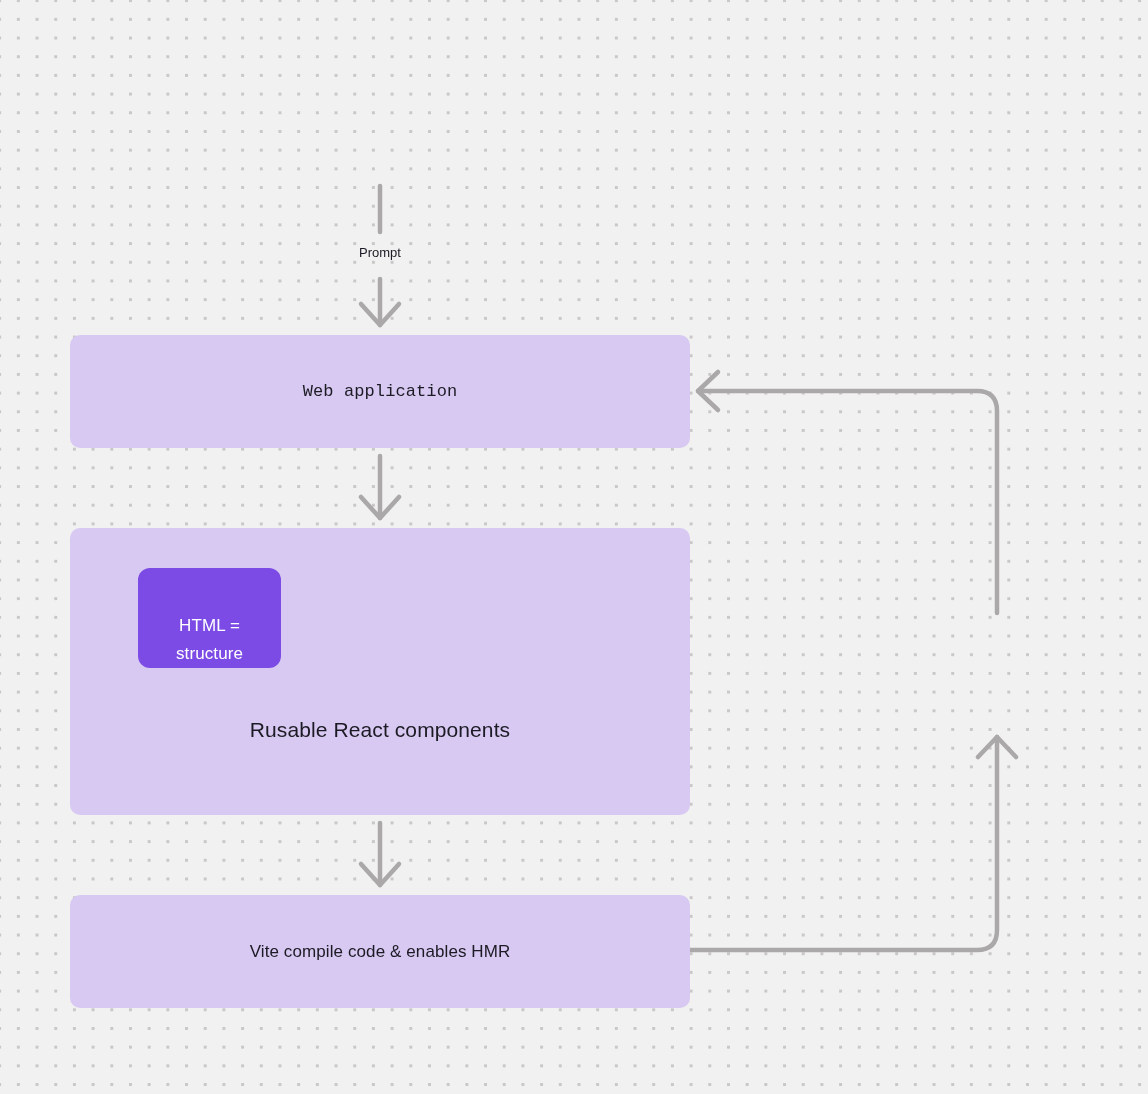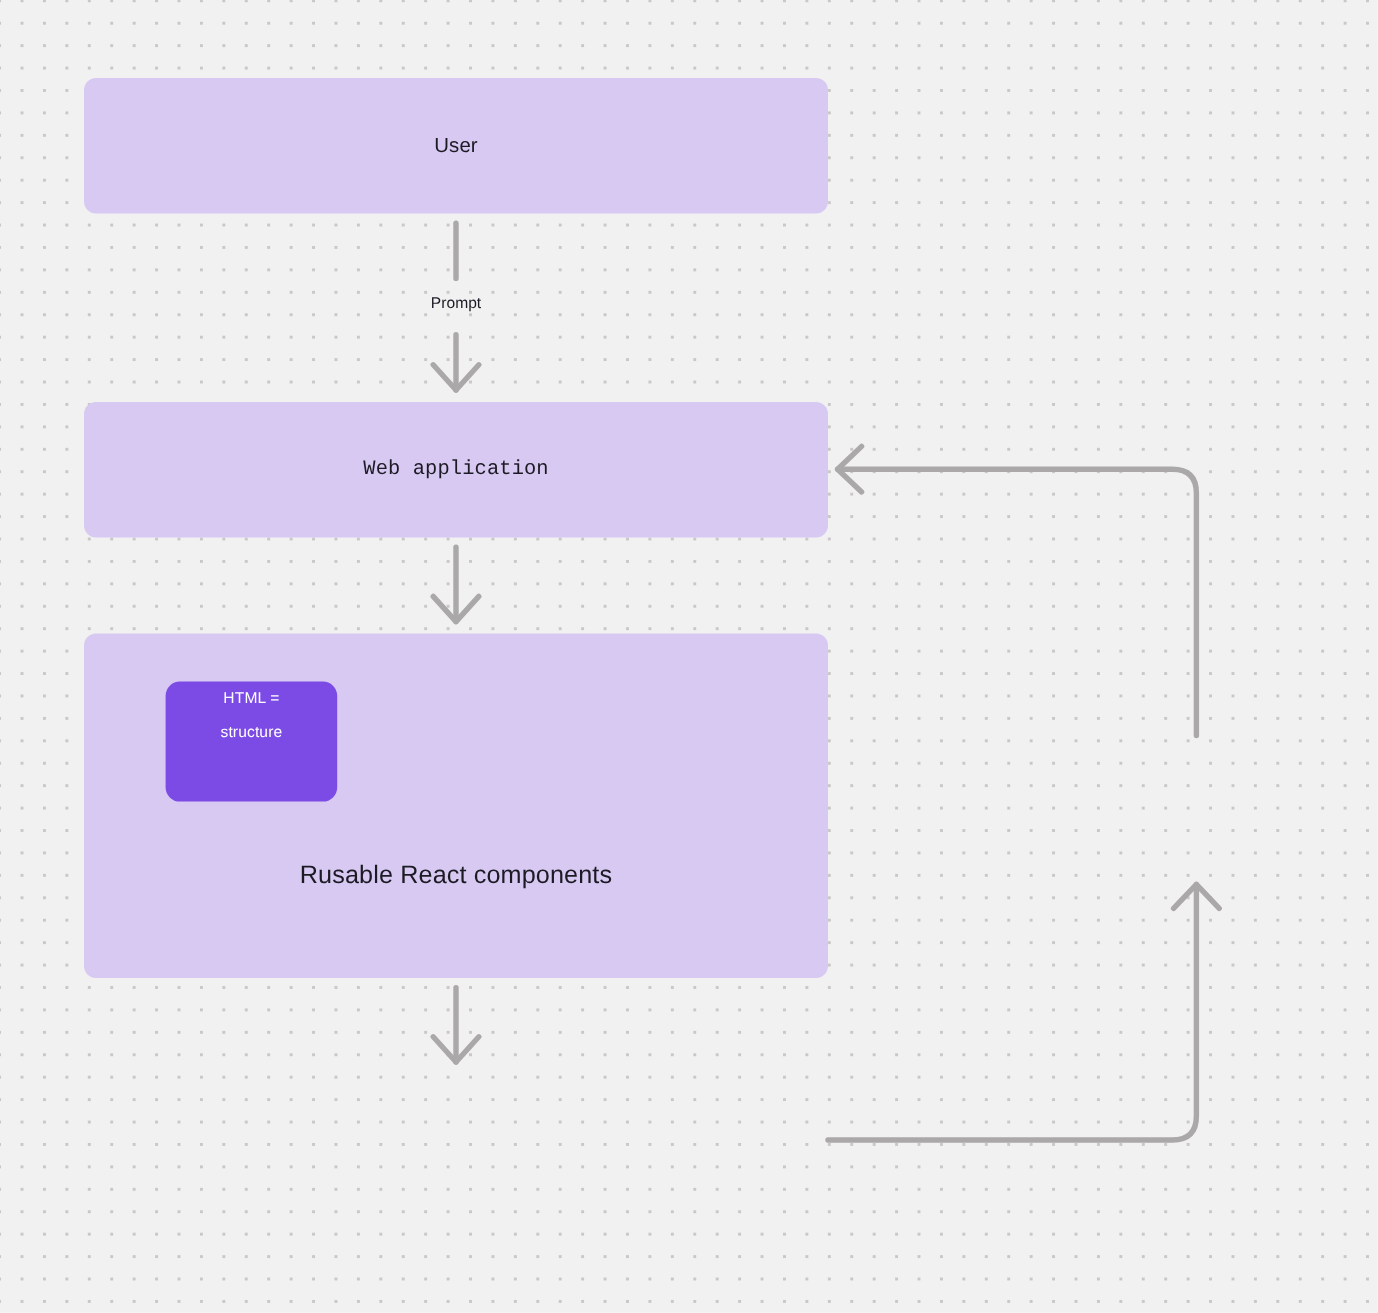--- a/index.html
+++ b/index.html
@@ -50,25 +50,25 @@
   .node-render-ui     { left: 902px; top: 613px; width: 190px; height: 115px; border-radius: 14px; }
 
   .chip {
     position: absolute;
     top: 40px;
     width: 143px;
     height: 100px;
     background: var(--chip-fill, #7c4ae4);
     border-radius: 12px;
     display: flex;
-    align-items: flex-start;
+    align-items: flex-end;
     justify-content: center;
     text-align: center;
     color: var(--chip-text, #ffffff);
-    font-size: 13px;
+    font-size: 17px;
     font-weight: 500;
     line-height: 28px;
     padding: 0 26px;
     box-sizing: border-box;
   }
   .chip-html { left: 68px; }
   .chip-css  { left: 238px; }
   .chip-js   { left: 408px; }
 
   .group-label {
@@ -110,32 +110,32 @@
     <path d="M 380 823 L 380 885"></path>
     <path d="M 361 864 L 380 885 L 399 864"></path>
 
     <path d="M 690 950 L 977 950 Q 997 950 997 930 L 997 737"></path>
     <path d="M 978 757 L 997 737 L 1016 757"></path>
 
     <path d="M 997 613 L 997 411 Q 997 391 977 391 L 698 391"></path>
     <path d="M 718 372 L 698 391 L 718 410"></path>
   </svg>
 
-  <div class="node node-user">
-    <span>User</span>
-  </div>
 
   <div class="edge-label">Prompt</div>
 
   <div class="node node-webapp">
     <span>Web application</span>
   </div>
 
   <div class="node node-components">
     <div class="chip chip-html">
       <span>HTML = structure</span>
     </div>
     <div class="group-label">Rusable React components</div>
   </div>
 
+  <div class="node node-vite">
+    <span>Vite compile code &amp; enables HMR</span>
+  </div>
 
 
 </div>
 
 </body></html>

